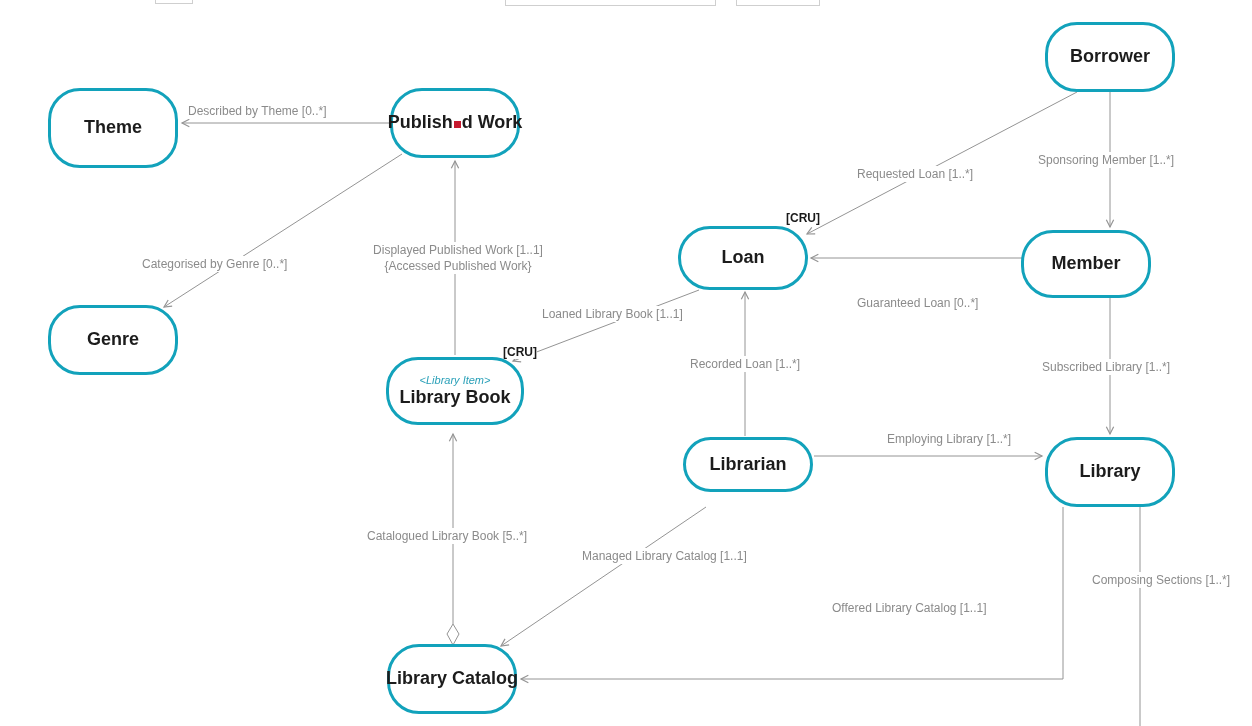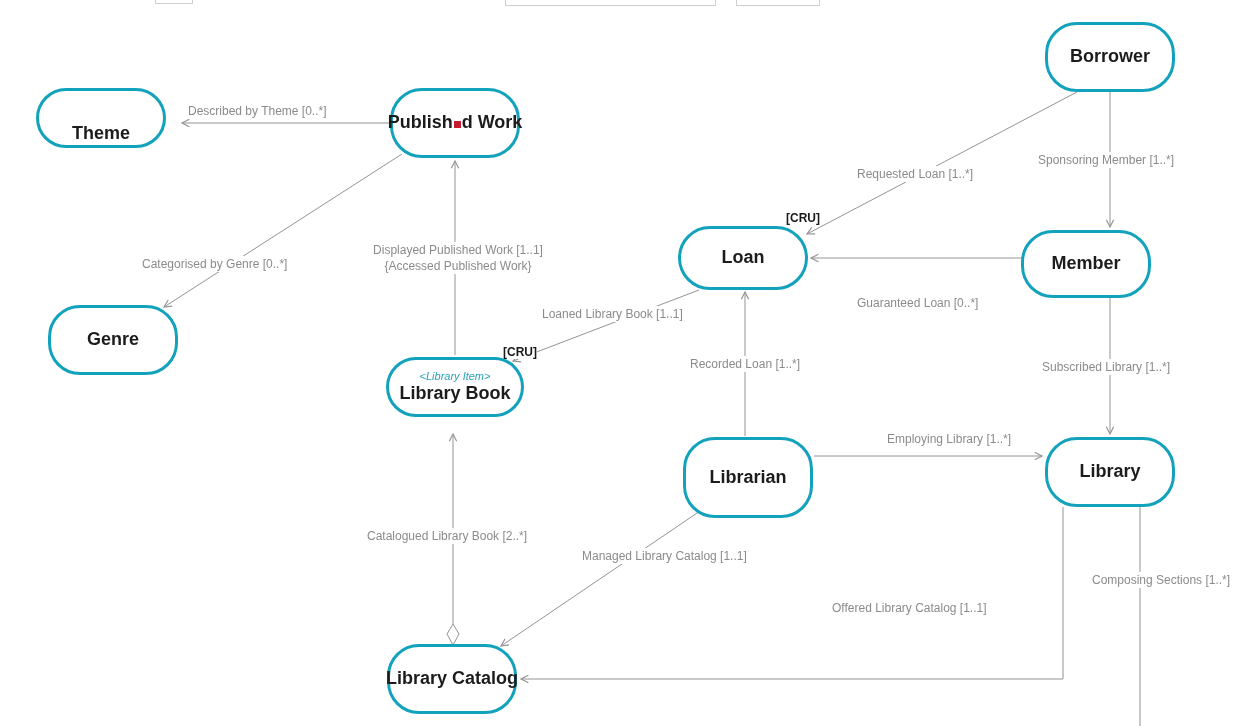--- a/index.html
+++ b/index.html
@@ -123,27 +123,27 @@
   </div>
   <div class="edge-label" style="left:540px; top:306px;">Loaned Library Book [1..1]</div>
   <div class="edge-label" style="left:855px; top:166px;">Requested Loan [1..*]</div>
   <div class="edge-label" style="left:1036px; top:152px;">Sponsoring Member [1..*]</div>
   <div class="edge-label" style="left:855px; top:251px;margin-top:44px;">Guaranteed Loan [0..*]</div>
   <div class="edge-label" style="left:1040px; top:359px;">Subscribed Library [1..*]</div>
   <div class="edge-label" style="left:688px; top:356px;">Recorded Loan [1..*]</div>
   <div class="edge-label" style="left:885px; top:431px;">Employing Library [1..*]</div>
   <div class="edge-label" style="left:580px; top:548px;">Managed Library Catalog [1..1]</div>
   <div class="edge-label" style="left:830px; top:600px;">Offered Library Catalog [1..1]</div>
-  <div class="edge-label" style="left:365px; top:528px;">Catalogued Library Book [2..*]</div>
+  <div class="edge-label" style="left:365px; top:528px;">Catalogued Library Book [5..*]</div>
   <div class="edge-label" style="left:1090px; top:572px;">Composing Sections [1..*]</div>
 
   <div class="crud-label" style="left:786px; top:203px;">[CRU]</div>
   <div class="crud-label" style="left:503px; top:337px;">[CRU]</div>
 
-  <div class="node" style="left:36px; top:88px; width:130px; height:60px;justify-content:flex-end;">
+  <div class="node" style="left:48px; top:88px; width:130px; height:80px;">
     <span class="node-label">Theme</span>
   </div>
 
   <div class="node" style="left:390px; top:88px; width:130px; height:70px;">
     <span class="node-label"><span>Publish</span><span class="red-marker"></span><span>d Work</span></span>
   </div>
 
   <div class="node" style="left:48px; top:305px; width:130px; height:70px;">
     <span class="node-label">Genre</span>
   </div>
@@ -153,26 +153,26 @@
   </div>
 
   <div class="node" style="left:1045px; top:22px; width:130px; height:70px;">
     <span class="node-label">Borrower</span>
   </div>
 
   <div class="node" style="left:1021px; top:230px; width:130px; height:68px;">
     <span class="node-label">Member</span>
   </div>
 
-  <div class="node" style="left:386px; top:357px; width:138px; height:60px;">
+  <div class="node" style="left:386px; top:357px; width:138px; height:68px;">
     <span class="node-stereotype">&lt;Library Item&gt;</span>
     <span class="node-label">Library Book</span>
   </div>
 
-  <div class="node" style="left:683px; top:437px; width:130px; height:81px;">
+  <div class="node" style="left:683px; top:437px; width:130px; height:55px;">
     <span class="node-label">Librarian</span>
   </div>
 
   <div class="node" style="left:1045px; top:437px; width:130px; height:70px;">
     <span class="node-label">Library</span>
   </div>
 
   <div class="node" style="left:387px; top:644px; width:130px; height:70px;">
     <span class="node-label">Library Catalog</span>
   </div>

